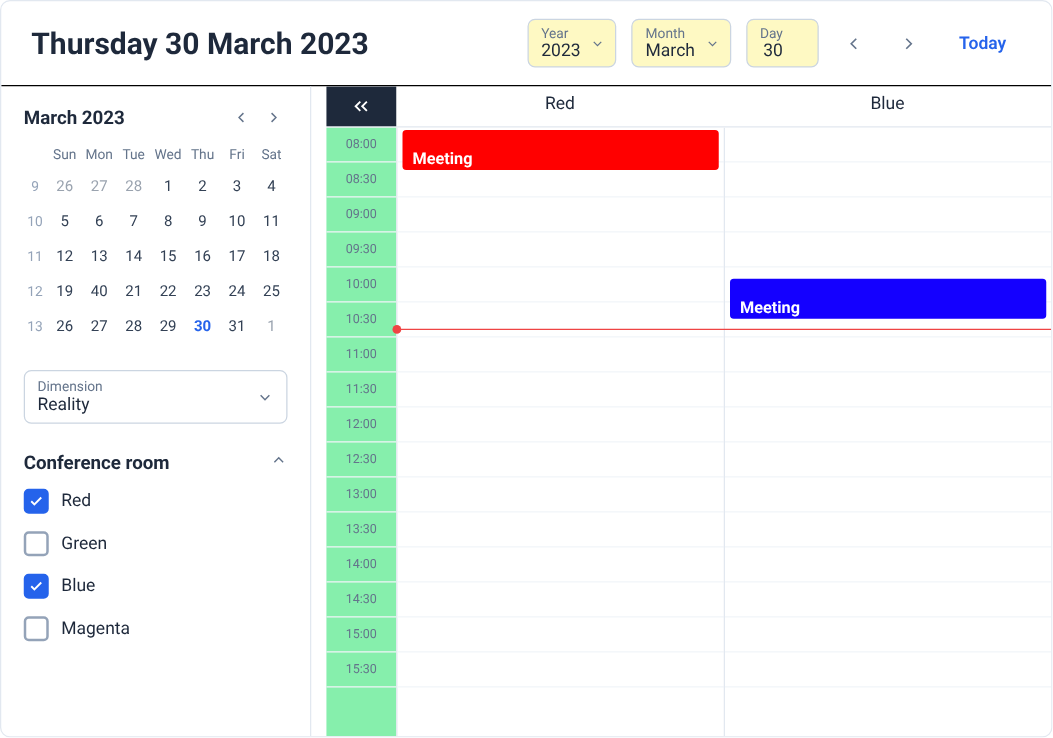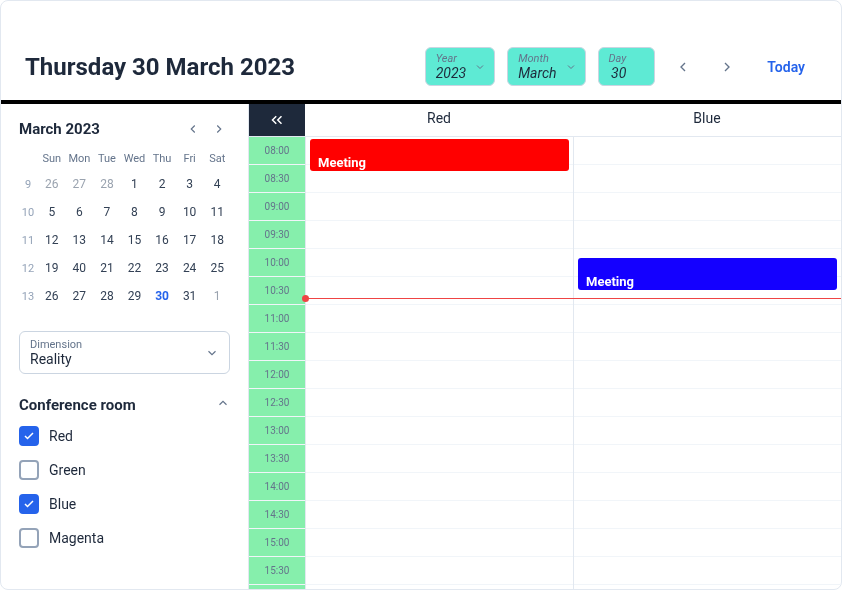--- a/index.html
+++ b/index.html
@@ -1,26 +1,26 @@
 <!DOCTYPE html>
 <html><head>
 <meta charset="utf-8">
 <style>
   * { box-sizing: border-box; margin: 0; padding: 0; }
   body { font-family: -apple-system, BlinkMacSystemFont, "Segoe UI", Roboto, sans-serif; background: #fff; color: #1e293b; font-size: 14px; }
   .app { width: 842px; height: 590px; border: 1px solid #e2e8f0; border-radius: 8px; overflow: hidden; display: flex; flex-direction: column; }
-  .header { display: flex; align-items: center; padding: 14px 24px; gap: 12px; margin-top: 32px; }
+  .header { display: flex; align-items: center; padding: 14px 24px; gap: 12px; }
   .title { font-size: 24px; font-weight: 700; flex: 1; }
-  .picker { border: 1px solid #cbd5e1; border-radius: 6px; padding: 4px 28px 4px 10px; position: relative; cursor: pointer; background: #5eead4; font-style: italic; }
+  .picker { border: 1px solid #cbd5e1; border-radius: 6px; padding: 4px 28px 4px 10px; position: relative; cursor: pointer; background: #fef9c3; }
   .picker .label { font-size: 11px; color: #64748b; }
   .picker .value { font-size: 14px; color: #1e293b; text-align: right; }
   .picker .chev { position: absolute; right: 8px; top: 50%; transform: translateY(-50%); }
   .navbtn { width: 32px; height: 32px; display: flex; align-items: center; justify-content: center; cursor: pointer; color: #64748b; }
   .today { color: #2563eb; font-weight: 600; padding: 6px 12px; cursor: pointer; }
-  .body { display: flex; flex: 1; border-top: 4px solid #000000; overflow: hidden; }
+  .body { display: flex; flex: 1; border-top: 1px solid #000000; overflow: hidden; gap: 12px; }
   .sidebar { width: 248px; border-right: 1px solid #e2e8f0; padding: 16px 18px; overflow-y: auto; }
   .mini-head { display: flex; align-items: center; justify-content: space-between; margin-bottom: 10px; }
   .mini-head .month { font-weight: 700; font-size: 15px; }
   .mini-nav { display: flex; gap: 4px; }
   .mini-nav span { cursor: pointer; color: #64748b; padding: 2px 4px; }
   .mini-grid { display: grid; grid-template-columns: 18px repeat(7, 1fr); gap: 2px 2px; font-size: 12px; }
   .dow { text-align: center; color: #64748b; font-size: 11px; padding: 4px 0; }
   .wk { color: #94a3b8; font-size: 11px; display: flex; align-items: center; justify-content: center; }
   .day { text-align: center; padding: 6px 0; cursor: pointer; color: #334155; }
   .day.other { color: #9aa3af; }

